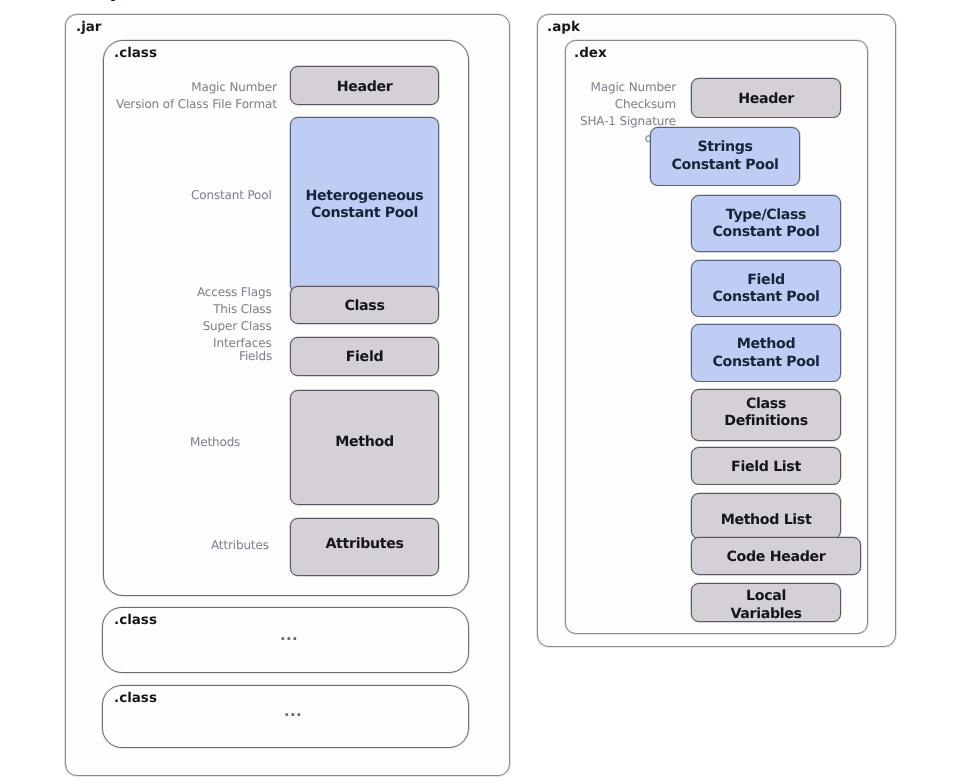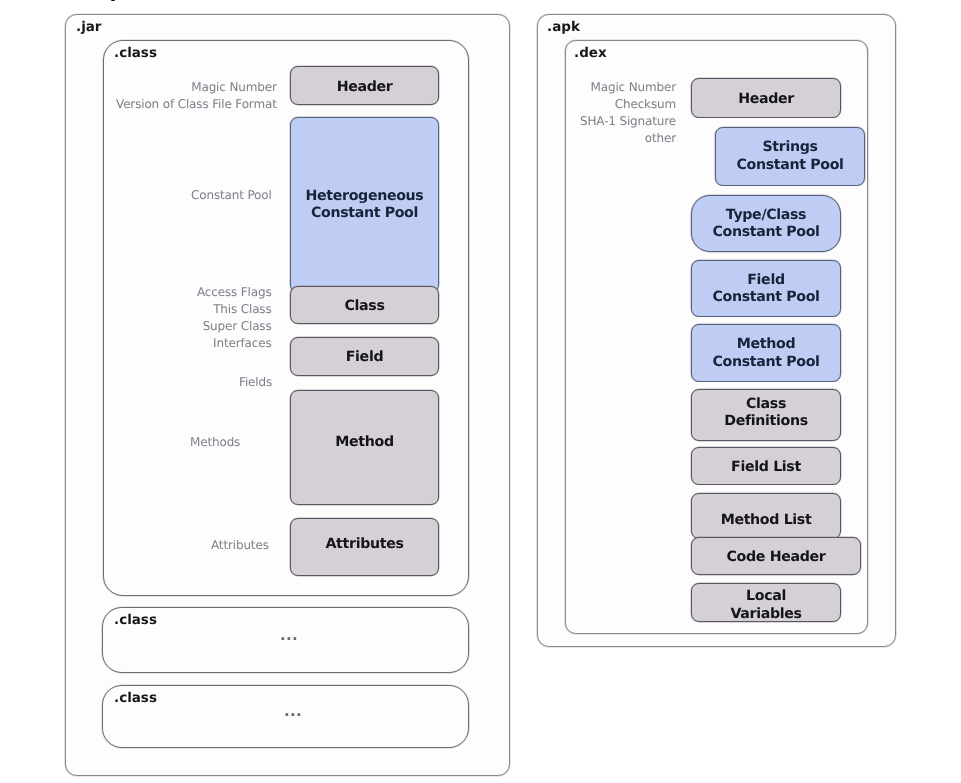--- a/index.html
+++ b/index.html
@@ -47,42 +47,42 @@
   .cls-title{left:10.5px;top:6px;}
   .cls1{left:102.5px;top:39.5px;width:366px;height:556px;}
   .cls2{left:102px;top:607px;width:366.5px;height:66px;}
   .cls3{left:102px;top:684.5px;width:366.5px;height:63.5px;}
   .d2{left:176.5px;top:19.5px;}
   .d3{left:181px;top:18px;}
 
   .L-a0{right:684px;top:79px;}
   .L-a1{right:689px;top:187px;}
   .L-a2{right:689px;top:284px;}
-  .L-a3{right:689px;top:374px;}
+  .L-a3{right:689px;top:348px;}
   .L-a4{right:721px;top:434px;}
   .L-a5{right:692px;top:537px;}
 
   .L-b0{left:290px;top:66px;width:149px;height:39px;padding-top:4px;}
   .L-b1{left:290px;top:117px;width:149px;height:176px;padding-top:0.5px;}
   .L-b2{left:290px;top:285.5px;width:149px;height:38px;}
   .L-b3{left:290px;top:337px;width:149px;height:39px;}
   .L-b4{left:290px;top:390px;width:149px;height:115px;align-items:flex-start;padding-top:42.5px;}
   .L-b5{left:290px;top:518px;width:149px;height:58px;align-items:flex-start;padding-top:17px;}
 
   
   .apk{left:536.5px;top:13.5px;width:359px;height:633px;border-radius:12px;}
   .apk-title{left:9px;top:6px;}
   .dex{left:564.5px;top:39.5px;width:303.5px;height:594px;border-radius:11px;}
   .dex-title{left:8px;top:6px;}
 
   .R-a0{right:285px;top:79px;}
 
   .R-b0{left:691px;top:78px;width:150px;height:39.5px;padding-top:4.5px;}
-  .R-b1{left:715px;top:126.5px;width:150px;height:58.5px;padding-top:1px;}
-  .R-b2{left:691px;top:195px;width:150px;height:57px;padding-top:1px;border-radius:19px;}
+  .R-b1{left:650px;top:126.5px;width:150px;height:58.5px;padding-top:1px;}
+  .R-b2{left:691px;top:195px;width:150px;height:57px;padding-top:1px;}
   .R-b3{left:691px;top:260px;width:150px;height:56.5px;padding-top:2px;}
   .R-b4{left:691px;top:324px;width:150px;height:57.5px;padding-top:2px;}
   .R-b5{left:691px;top:389px;width:150px;height:52px;padding-top:0px;padding-bottom:4px;}
   .R-b6{left:691px;top:447px;width:150px;height:37.5px;padding-top:3.5px;}
   .R-b7{left:691px;top:493px;width:150px;height:46px;padding-top:9px;}
   .R-b8{left:691px;top:537px;width:170px;height:38px;padding-top:3px;}
   .R-b9{left:691px;top:582.5px;width:150px;height:38.5px;padding-top:7px;}
 </style>
 </head>
 <body>

